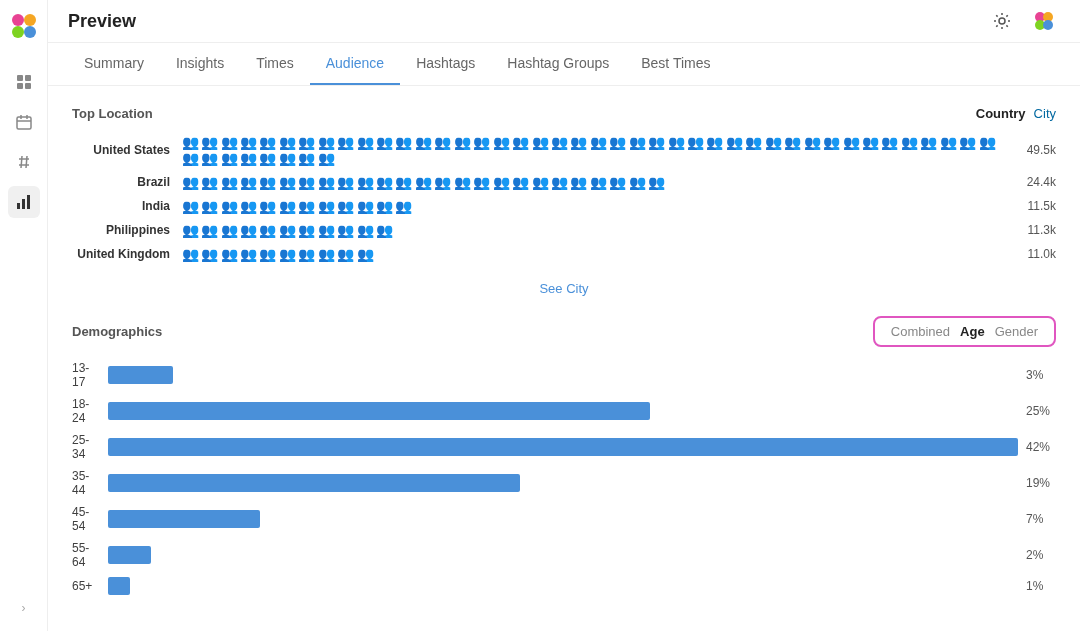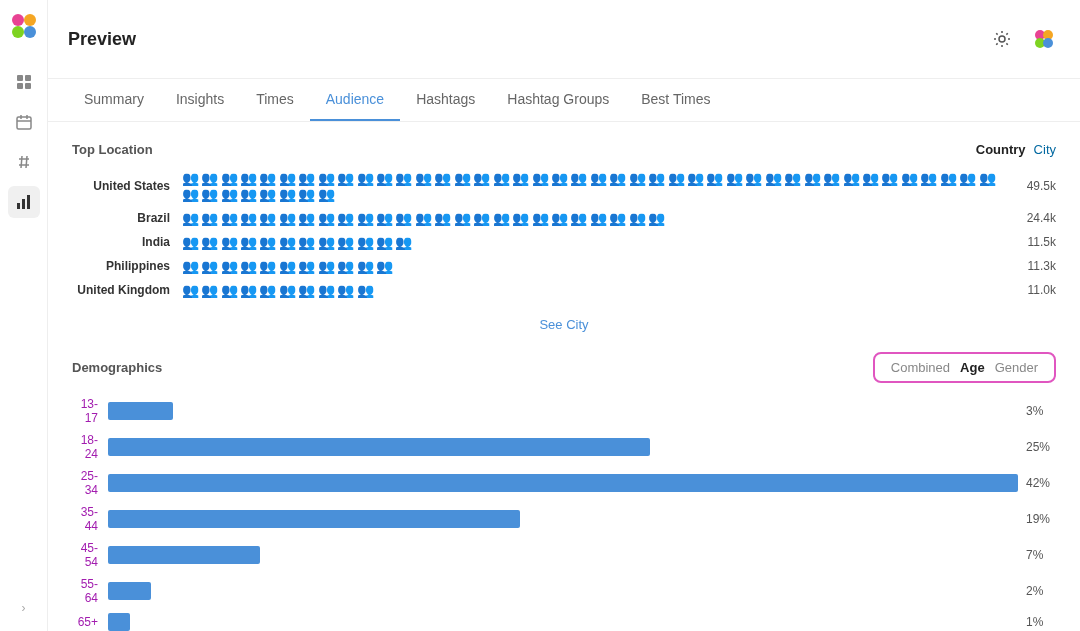--- a/index.html
+++ b/index.html
@@ -40,21 +40,21 @@
       display: flex;
       flex-direction: column;
       overflow: hidden;
     }
 
     
     .header {
       display: flex;
       align-items: center;
       justify-content: space-between;
-      padding: 23px 20px;
+      padding: 5px 20px;
       border-bottom: 1px solid #eee;
       text-align: center;
     }
     .header-title {
       font-size: 18px;
       font-weight: 600;
       color: #222;
     }
     .header-actions {
       display: flex;
@@ -189,23 +189,23 @@
 
     
     .bar-chart { }
     .bar-row {
       display: flex;
       align-items: center;
       margin-bottom: 8px;
     }
     .bar-label {
       font-size: 12px;
-      color: #a21caf;
+      color: #404040;
       width: 36px;
-      text-align: right;
+      text-align: left;
       padding-right: 10px;
       flex-shrink: 0;
     }
     .bar-track {
       flex: 1;
       height: 18px;
       position: relative;
     }
     .bar-fill {
       height: 100%;

